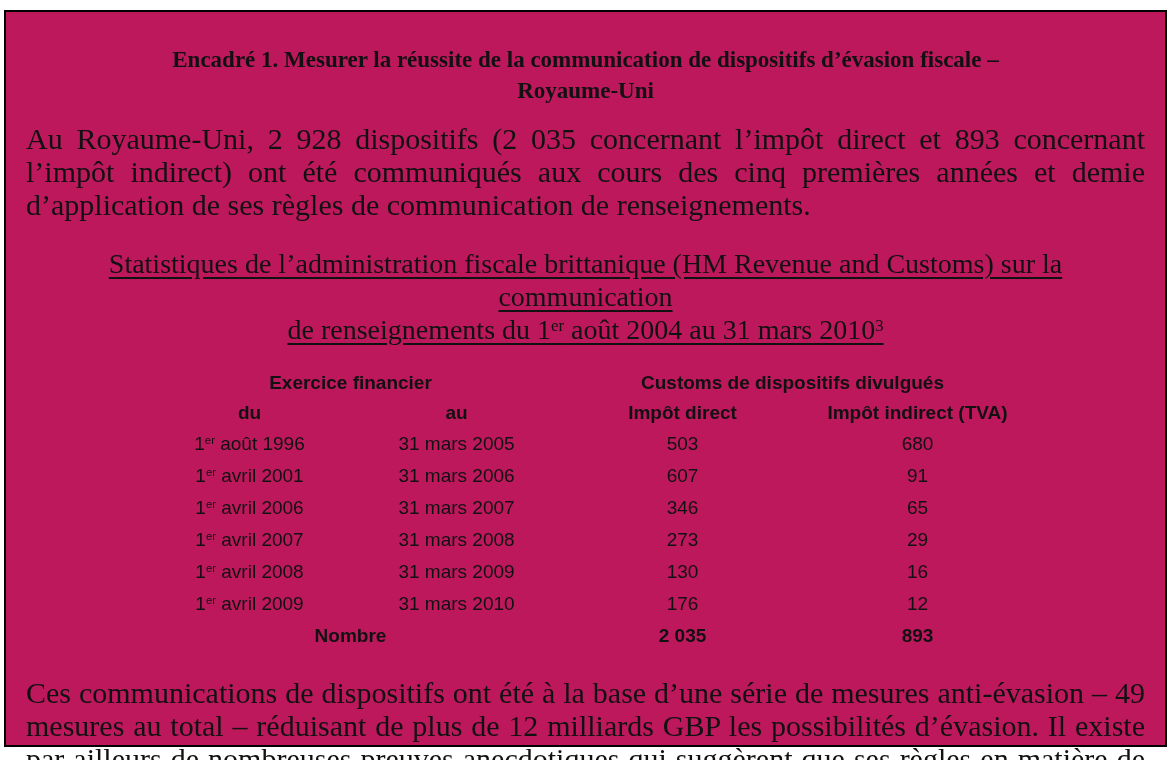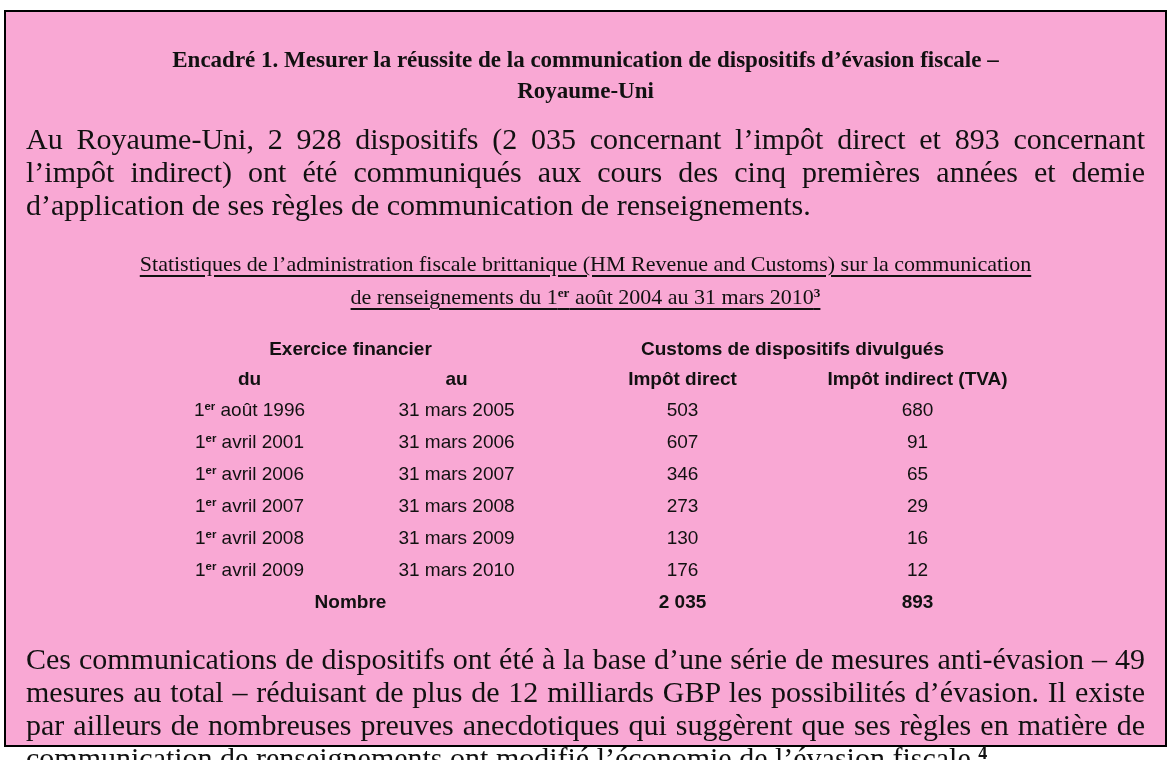--- a/index.html
+++ b/index.html
@@ -13,52 +13,51 @@
   }
   .frame {
     position: absolute;
     left: 4px;
     top: 10px;
     width: 1163px;
     height: 737px;
     border: 2px solid #000000;
     box-sizing: border-box;
     padding: 26px 20px 0 20px;
-    background: #f9a8d4;
+    background: #be185d;
   }
   .box-title {
     text-align: center;
     font-weight: bold;
     font-size: 23px;
     line-height: 31px;
     margin: 6px 10px 0 10px;
   }
   .para {
     font-size: 30px;
     line-height: 33px;
     text-align: justify;
     margin: 0;
   }
   .para-intro { margin-top: 16px; }
   .para-conclusion { margin-top: 24px; }
   .table-caption {
     margin-top: 26px;
-    font-size: 22px;
+    font-size: 28px;
     line-height: 33px;
     text-align: center;
   }
   .table-caption .cap-line {
     text-decoration: underline;
     text-underline-offset: 4px;
   }
   .sup {
     font-size: 60%;
     position: relative;
     top: -0.5em;
-    font-weight: bold;
   }
   table.data-table {
     margin: 18px auto 4px auto;
     border-collapse: collapse;
     width: 884px;
     font-family: "Liberation Sans", sans-serif;
     font-size: 19px;
     table-layout: fixed;
   }
   table.data-table col.c1 { width: 212px; }

